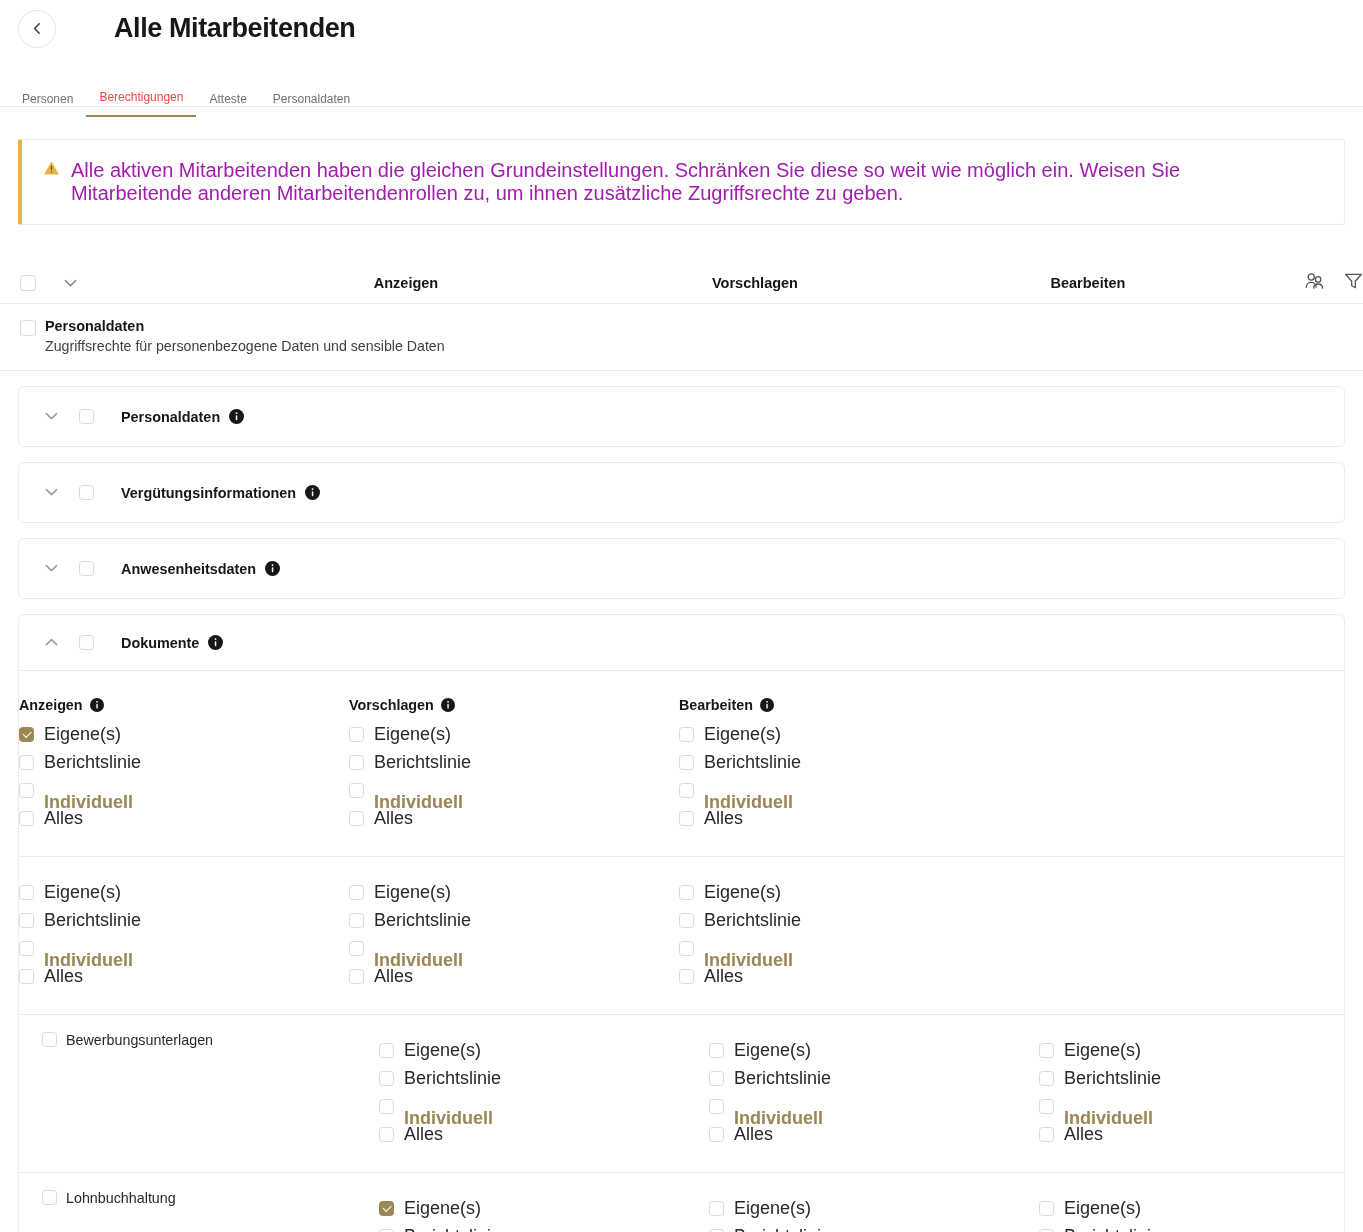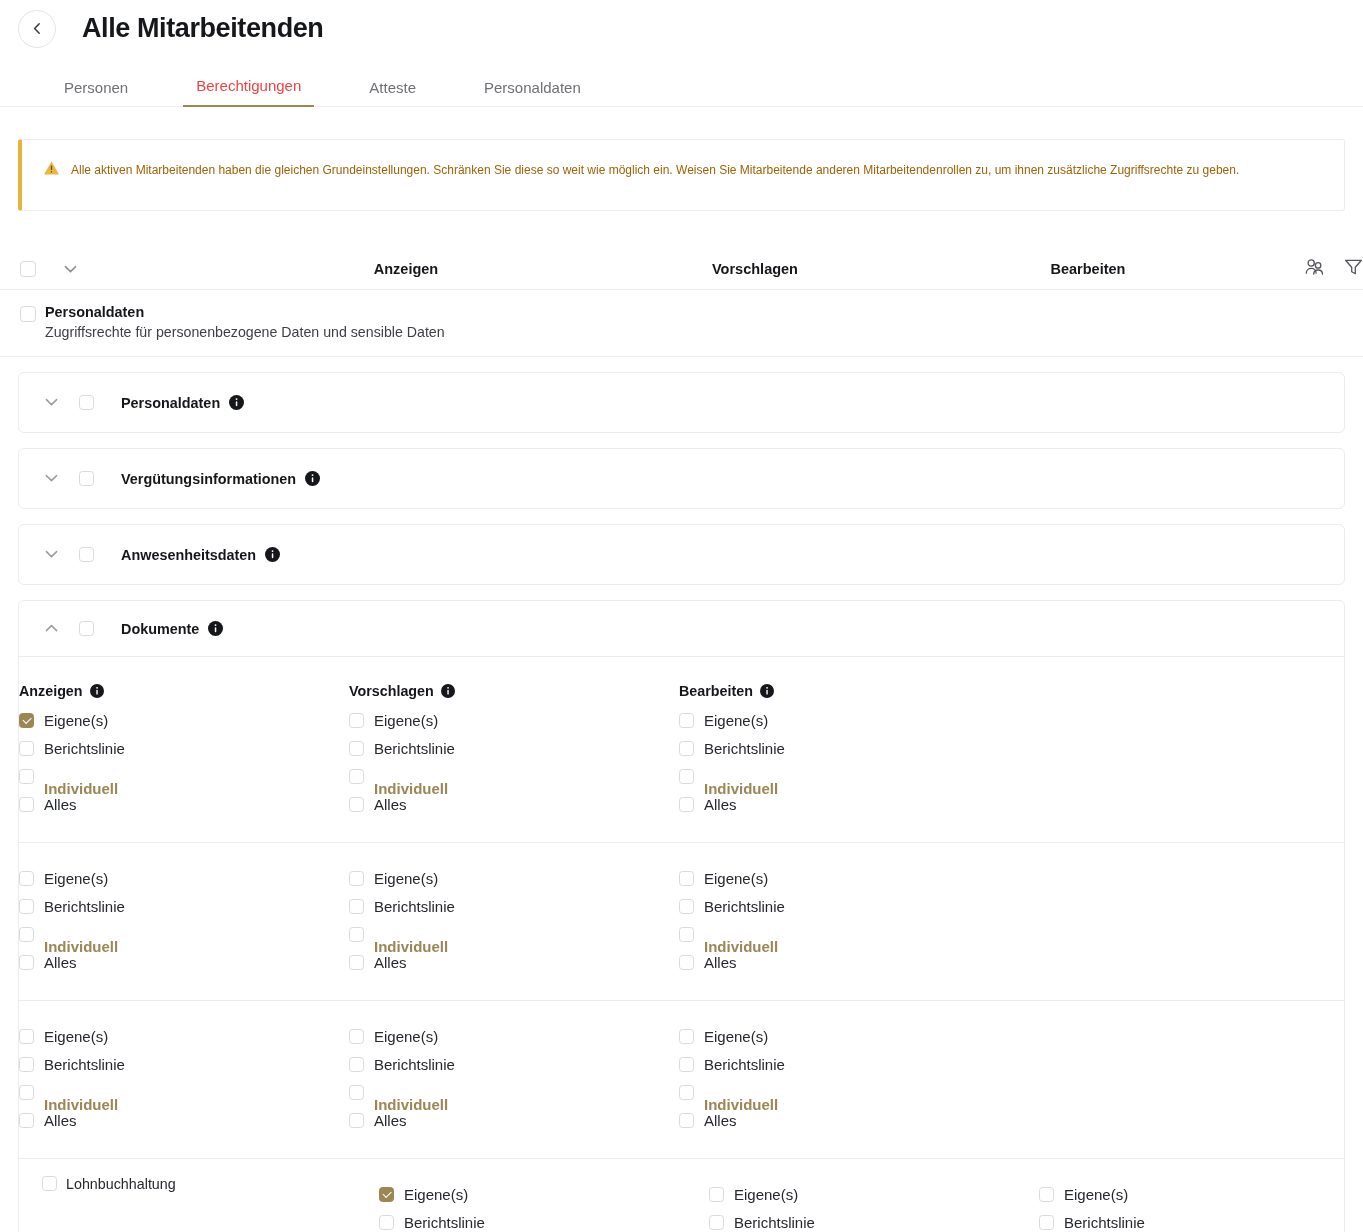--- a/index.html
+++ b/index.html
@@ -13,20 +13,21 @@
     overflow: hidden;
     position: relative;
   }
 
   
   .page-head {
     display: flex;
     align-items: center;
     padding: 9px 0 0 18px;
     height: 48px;
+    gap: 32px;
   }
   .back-btn {
     width: 38px; height: 38px;
     border-radius: 50%;
     border: 1px solid #e3e4e6;
     background: #fff;
     display: flex; align-items: center; justify-content: center;
     flex: 0 0 auto;
     cursor: pointer;
   }
@@ -45,28 +46,27 @@
     display: flex;
     align-items: flex-end;
     gap: 0;
     padding: 0 0 0 22px;
     margin-top: 22px;
     border-bottom: 1px solid #ebecee;
     height: 37px;
     position: relative;
   }
   .tab {
-    font-size: 15px;
+    font-size: 12px;
     color: #6e7076;
     padding: 0 13px 11px 13px;
     cursor: pointer;
     white-space: nowrap;
     position: relative;
-    top: 1px;
-    margin-left: 42px;
+    top: 11px;
   }
   .tab:first-child { padding-left: 0; }
   .tab.active {
     color: #ef4444;
     border-bottom: 2px solid #9b8655;
   }
 
   
   .alert {
     margin: 32px 18px 0 18px;
@@ -74,23 +74,23 @@
     border-left: 4px solid #e6b33c;
     border-radius: 3px;
     padding: 19px 24px 19px 21px;
     display: flex;
     align-items: flex-start;
     min-height: 72px;
   }
   .alert-icon { flex: 0 0 auto; margin-top: 1px; }
   .alert-text {
     margin-left: 11px;
-    font-size: 12px;
+    font-size: 20px;
     line-height: 23px;
-    color: #a16207;
+    color: #a21caf;
     max-width: 1222px;
   }
 
   
   .colhead {
     margin-top: 37px;
     height: 42px;
     display: flex;
     align-items: center;
     border-bottom: 1px solid #ebecee;
@@ -194,21 +194,21 @@
     margin-bottom: 2px;
   }
   .perm-col-title .info { margin-left: 7px; }
   .opt {
     display: flex;
     align-items: center;
     height: 28px;
     cursor: pointer;
   }
   .opt-label {
-    font-size: 15px;
+    font-size: 18px;
     color: #26282d;
     margin-left: 10px;
     white-space: nowrap;
   }
   .opt.muted .opt-label { color: #9b8655; font-weight: bold; margin-top: 24px; }
 
   
   .perm-row .perm-cols { padding-top: 4px; }
 
   
@@ -538,20 +538,24 @@
         </div>
         <div class="opt">
           <span class="cb light"></span>
           <span class="opt-label">Alles</span>
         </div>
       </div>
     </div>
   </div>
 
   <div class="perm-row">
+    <div class="perm-label-cell" style="padding-top:0">
+      <span class="cb light"></span>
+      <span class="perm-name">Bewerbungsunterlagen</span>
+    </div>
     <div class="perm-cols">
       <div class="perm-col">
         <div class="opt">
           <span class="cb light"></span>
           <span class="opt-label">Eigene(s)</span>
         </div>
         <div class="opt">
           <span class="cb light"></span>
           <span class="opt-label">Berichtslinie</span>
         </div>

